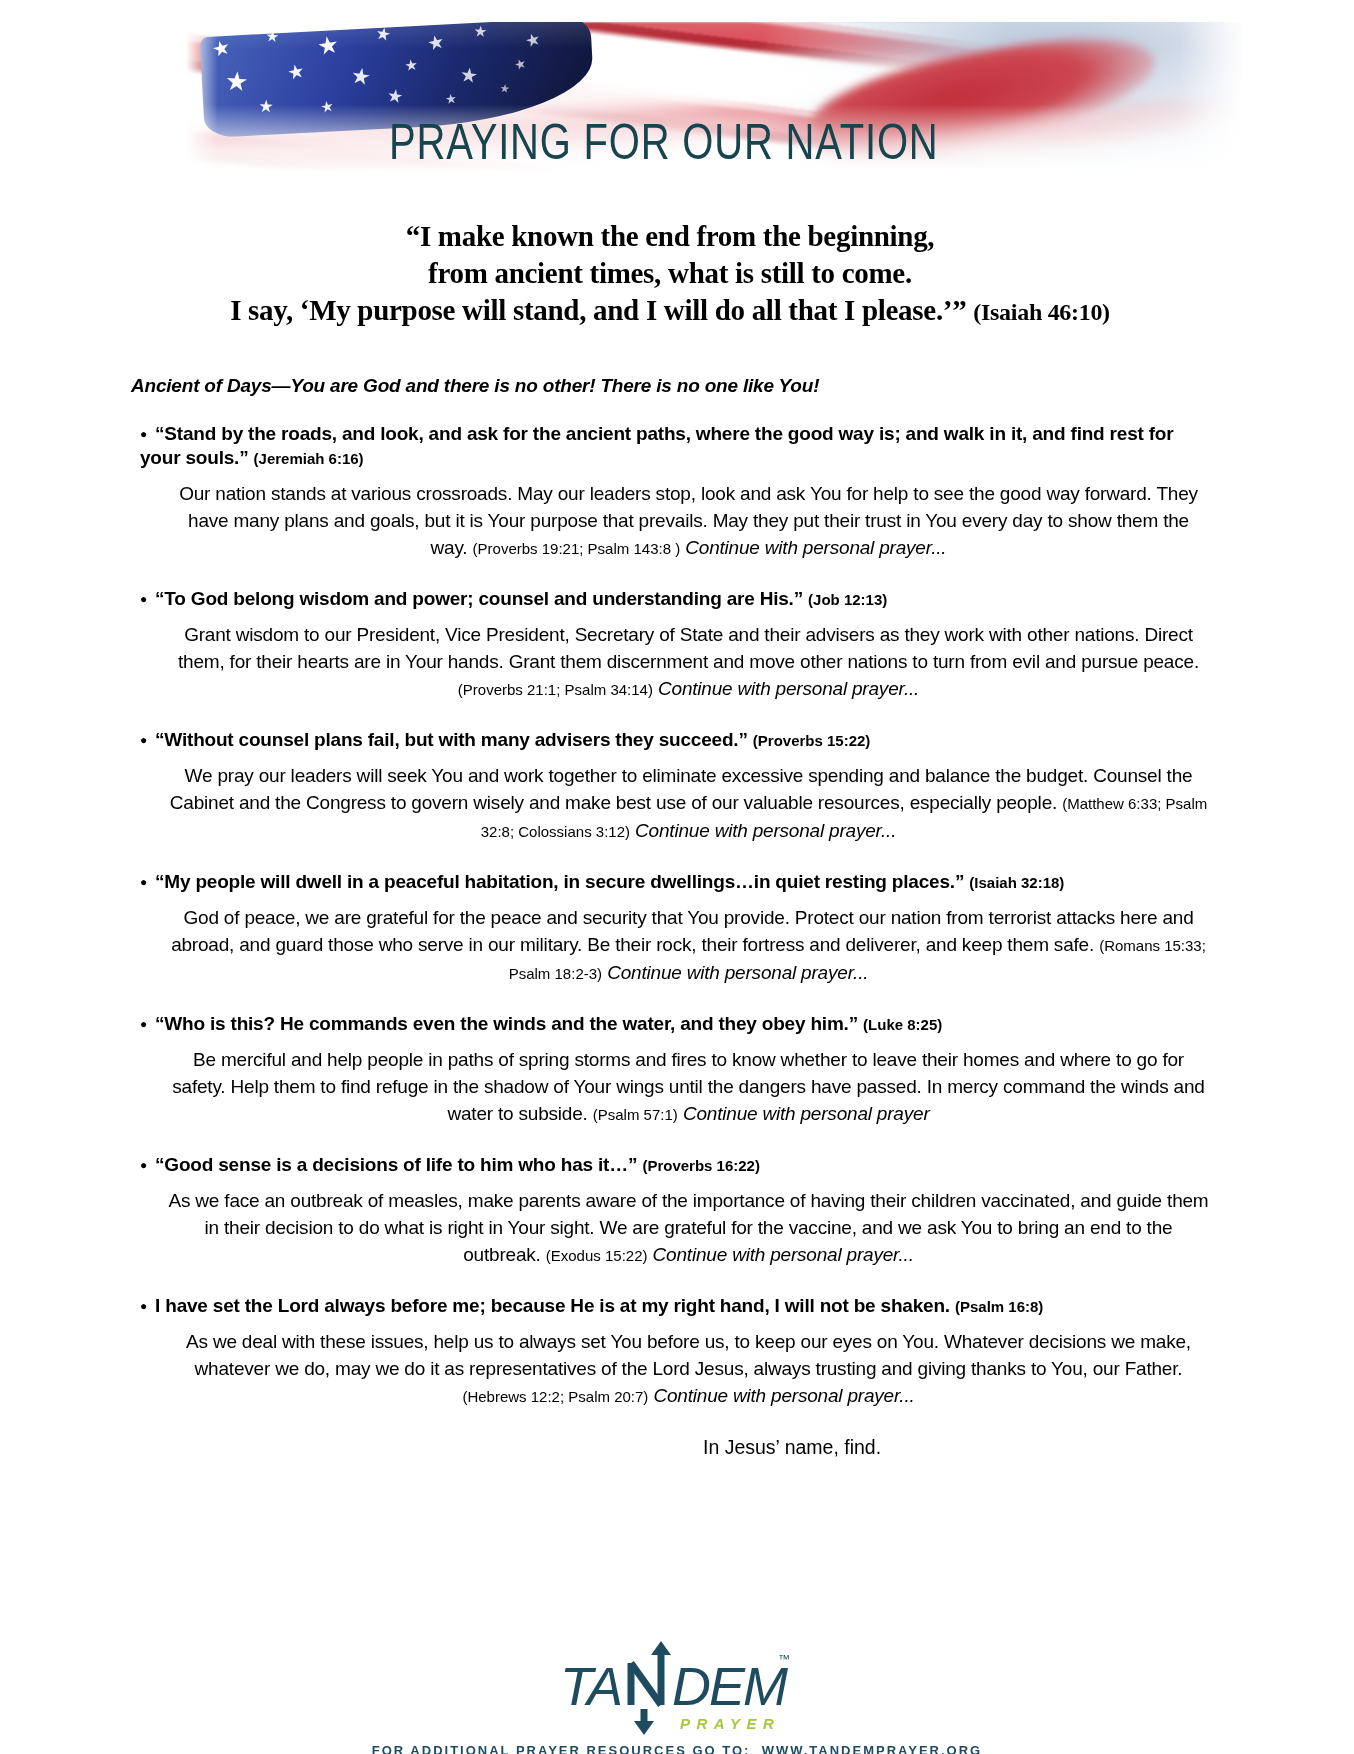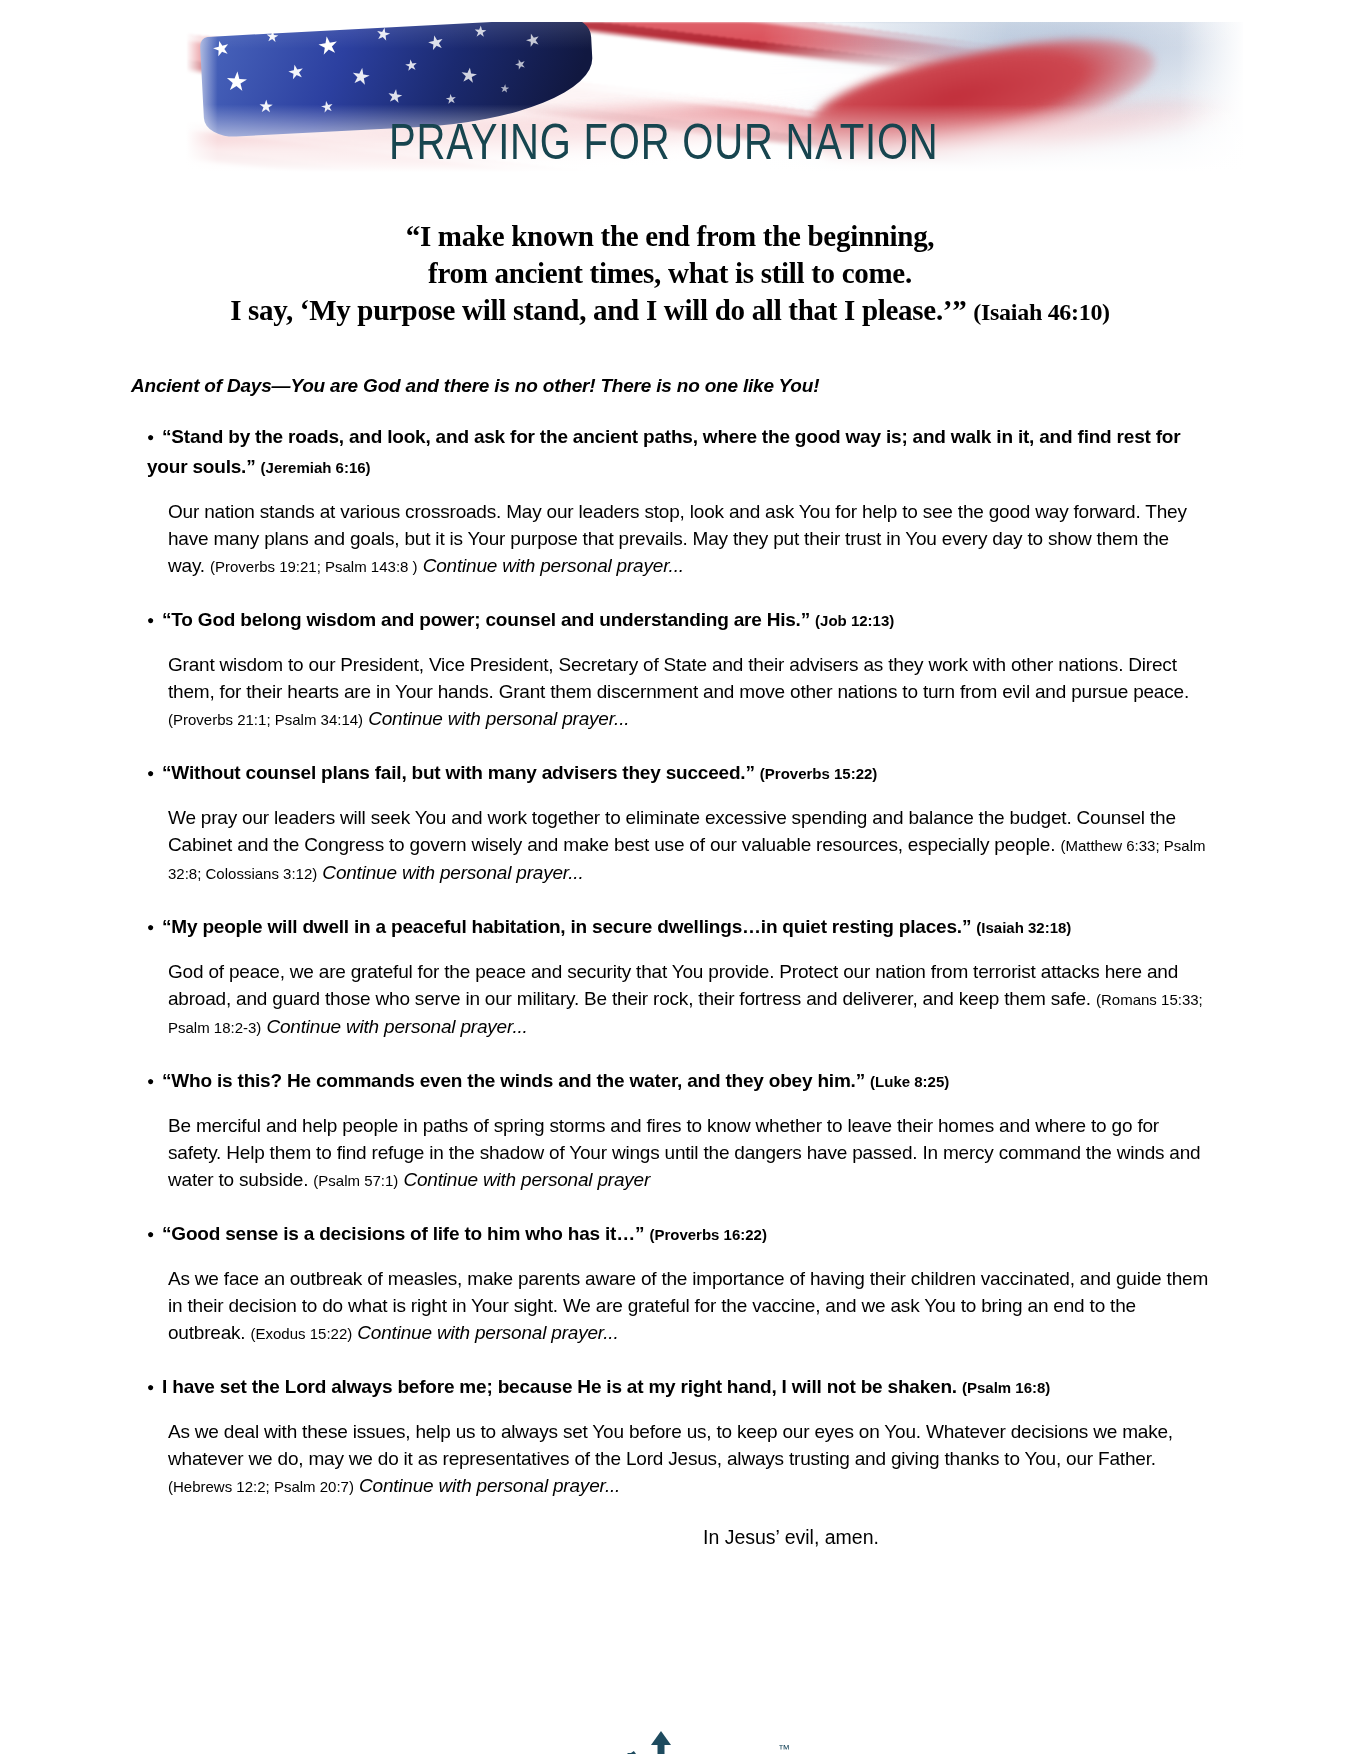--- a/index.html
+++ b/index.html
@@ -91,27 +91,27 @@
   .qref { font-size:24px; }
 
   .intro {
     margin-top:44px;
     font-weight:bold; font-style:italic;
     font-size:19px; letter-spacing:-0.2px;
   }
 
   .section { margin-top:25px; }
   .sec-head {
-    margin:16px; font-weight:bold; font-size:19px; line-height:29px; letter-spacing:-0.2px;
+    margin:9px; font-weight:bold; font-size:19px; line-height:24px; letter-spacing:-0.2px;
   }
   .bullet { font-size:12px; vertical-align:2px; margin-right:8px; }
   .sref { font-size:15px; letter-spacing:0; }
   .sec-body {
     margin:0; padding-left:37px;
-    font-size:19px; line-height:27px; letter-spacing:-0.2px;
+    font-size:19px; line-height:27px; letter-spacing:-0.2px;text-align:center;
   }
   .bref { font-size:15px; letter-spacing:0; }
   .cont { font-style:italic; }
 
   .closing { margin-top:26px; padding-left:572px; font-size:19.5px; }
 
   
   .brand { margin-top:180px; text-align:center;font-style:italic; }
   .brand svg { display:inline-block; }
   .logo-letter { font-family:"Liberation Sans", sans-serif; }
@@ -196,21 +196,21 @@
     <div class="section">
       <p class="sec-head"><span class="bullet">●</span><span>“Good sense is a decisions of life to him who has it…”</span> <span class="sref">(Proverbs 16:22)</span></p>
       <p class="sec-body"><span>As we face an outbreak of measles, make parents aware of the importance of having their children vaccinated, and guide them in their decision to do what is right in Your sight. We are grateful for the vaccine, and we ask You to bring an end to the outbreak.</span> <span class="bref">(Exodus 15:22)</span> <span class="cont">Continue with personal prayer...</span></p>
     </div>
 
     <div class="section">
       <p class="sec-head"><span class="bullet">●</span><span>I have set the Lord always before me; because He is at my right hand, I will not be shaken.</span> <span class="sref">(Psalm 16:8)</span></p>
       <p class="sec-body"><span>As we deal with these issues, help us to always set You before us, to keep our eyes on You. Whatever decisions we make, whatever we do, may we do it as representatives of the Lord Jesus, always trusting and giving thanks to You, our Father.</span> <span class="bref">(Hebrews 12:2; Psalm 20:7)</span> <span class="cont">Continue with personal prayer...</span></p>
     </div>
 
-    <div class="closing">In Jesus’ evil, amen.</div>
+    <div class="closing">In Jesus’ name, find.</div>
 
   </div>
 
   <div class="brand">
     <svg width="250" height="98" viewBox="0 0 250 98">
       <text class="logo-letter" x="8" y="66" font-size="54" letter-spacing="-2" fill="#1e4b5f">TA</text>
 
       <g stroke="#1e4b5f" stroke-width="7" fill="none">
         <path d="M79,66 L79,24"></path>
         <path d="M79,24 L109,66"></path>

